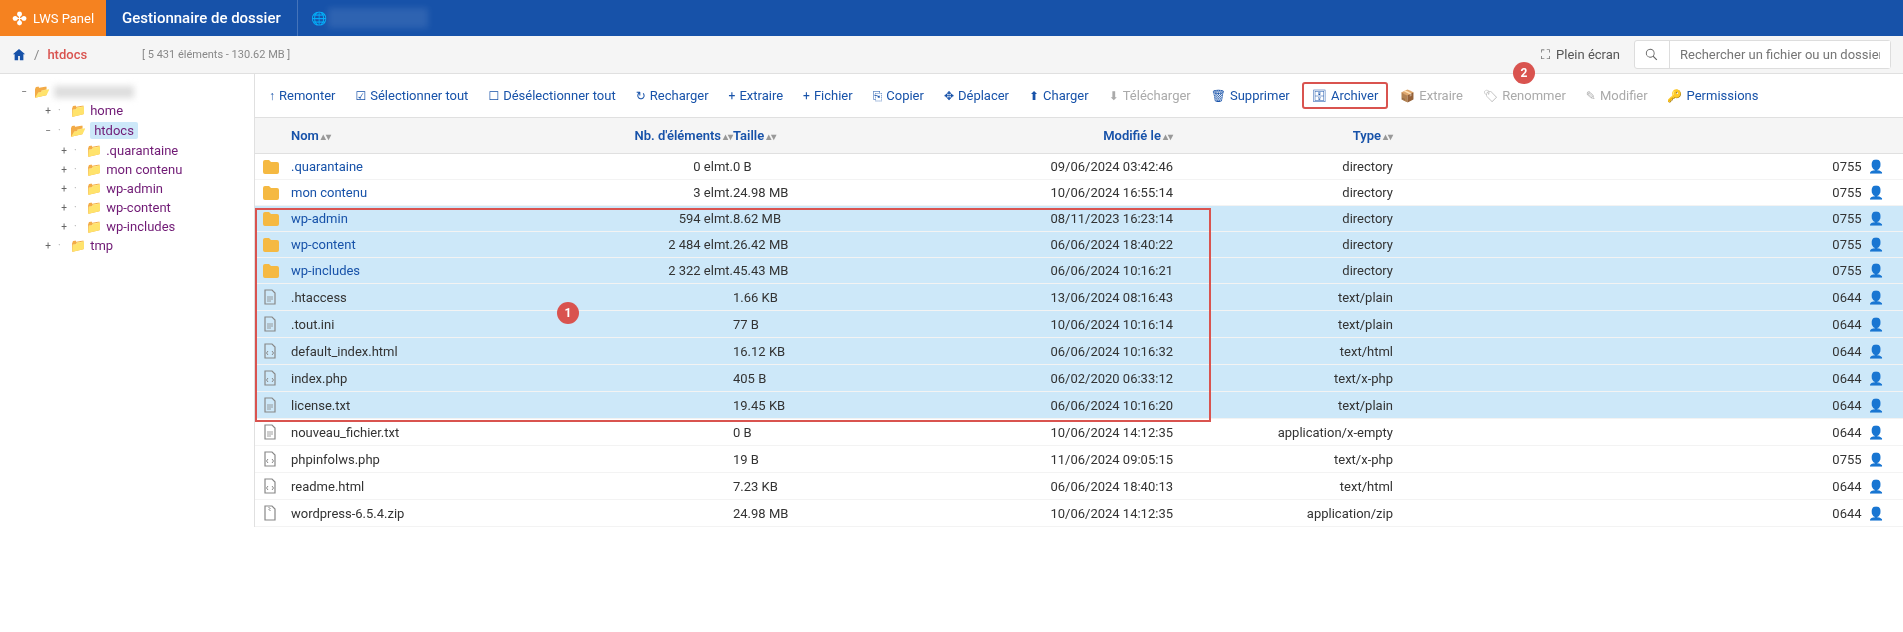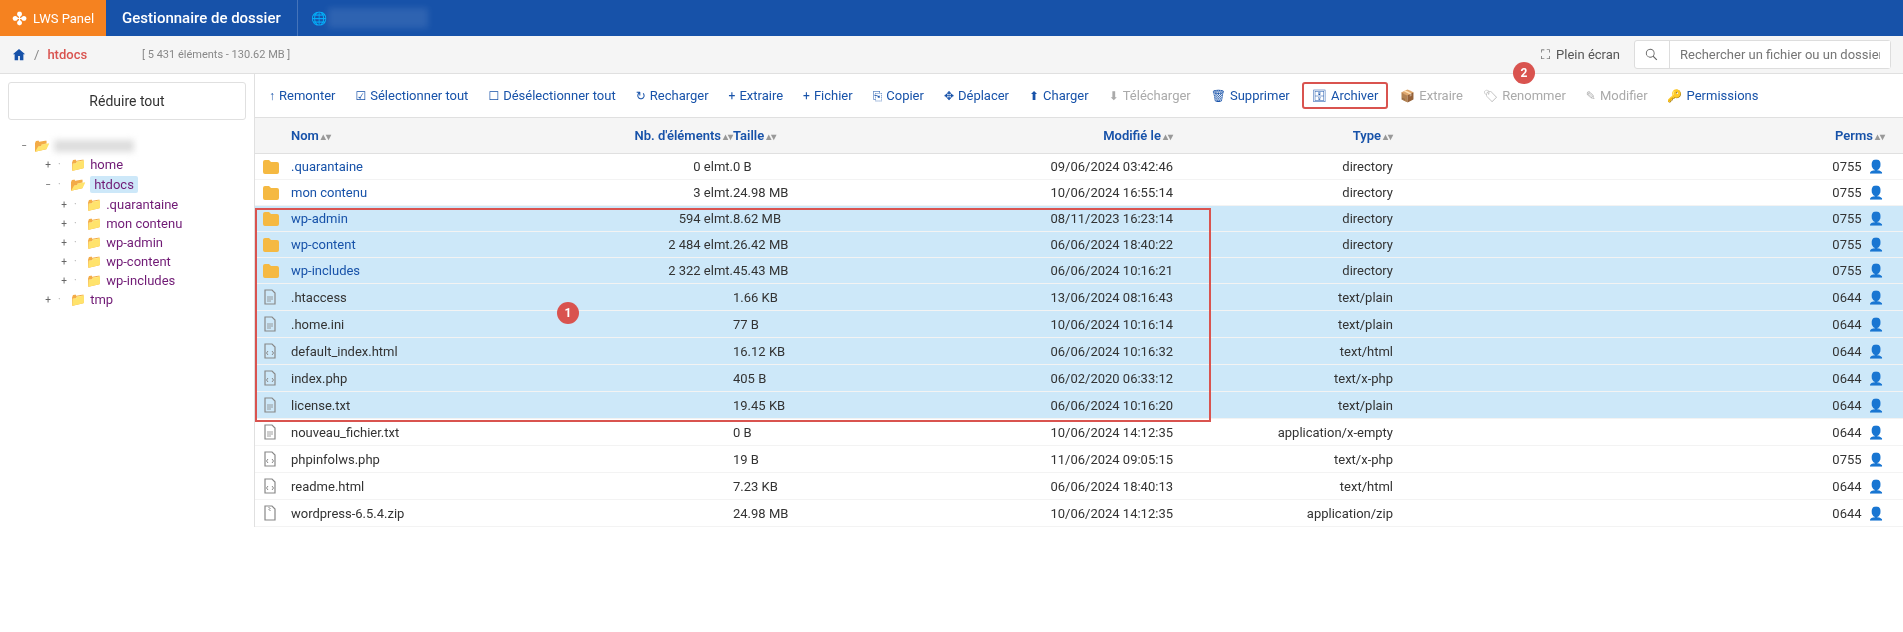--- a/index.html
+++ b/index.html
@@ -105,21 +105,20 @@
             <path d="M11 6a5 5 0 1 0-2 4l4 4 1-1-4-4a5 5 0 0 0 1-3zM6 2a4 4 0 1 1 0 8 4 4 0 0 1 0-8z"></path>
           </svg>
       </div>
       <input class="search-input" placeholder="Rechercher un fichier ou un dossier" style="">
     </div>
   </div>
 </div>
 
 <div class="main">
   <div class="sidebar">
-    <div class="reduce-all">Réduire tout</div>
     <div class="tree">
       <div class="tree-node">
         <span class="tree-expand">−</span>
         <span class="tree-folder-open">📂</span>
         <span class="tree-blur"></span>
       </div>
       <div class="tree-node tree-indent-1">
         <span class="tree-expand">+</span>
         <span class="tree-connector">·</span>
         <span class="tree-folder-icon">📁</span>
@@ -238,21 +237,20 @@
         </div>
       <div class="badge" style="top:-12px; right:368px;">2</div>
     </div>
 
     <div class="table-header">
       <div class="col-name"><span>Nom</span><span class="sort">▴▾</span></div>
       <div class="col-elmt"><span>Nb. d'éléments</span><span class="sort">▴▾</span></div>
       <div class="col-size"><span>Taille</span><span class="sort">▴▾</span></div>
       <div class="col-mod"><span>Modifié le</span><span class="sort">▴▾</span></div>
       <div class="col-type"><span>Type</span><span class="sort">▴▾</span></div>
-      <div class="col-perms"><span>Perms</span><span class="sort">▴▾</span></div>
     </div>
 
     <div id="rows" style="position:relative;">
       <div class="selection-box" style="top:54px; left:0; width:956px; height:214px;"></div>
       <div class="badge" style="top:148px; left:302px;">1</div>
     <div class="row">
           <div class="col-name">
             <span class="row-icon">
               <svg width="16" height="14" viewBox="0 0 16 14" fill="#f5b942">
                 <path d="M0 2a2 2 0 012-2h4l2 2h6a2 2 0 012 2v8a2 2 0 01-2 2H2a2 2 0 01-2-2z"></path>
@@ -343,21 +341,21 @@
           <div class="col-perms">0644 <span class="perms-icon">👤</span></div>
         </div>
         <div class="row selected">
           <div class="col-name">
             <span class="row-icon">
               <svg width="14" height="16" viewBox="0 0 14 16" fill="none" stroke="#888" stroke-width="1.2">
                 <path d="M2 1h7l3 3v11H2z"></path>
                 <path d="M4 8h6M4 10h6M4 12h4" stroke-width="0.8"></path>
               </svg>
             </span>
-            <span class="name-text">.home.ini</span>
+            <span class="name-text">.tout.ini</span>
           </div>
           <div class="col-elmt"></div>
           <div class="col-size">77 B</div>
           <div class="col-mod">10/06/2024 10:16:14</div>
           <div class="col-type">text/plain</div>
           <div class="col-perms">0644 <span class="perms-icon">👤</span></div>
         </div>
         <div class="row selected">
           <div class="col-name">
             <span class="row-icon">

